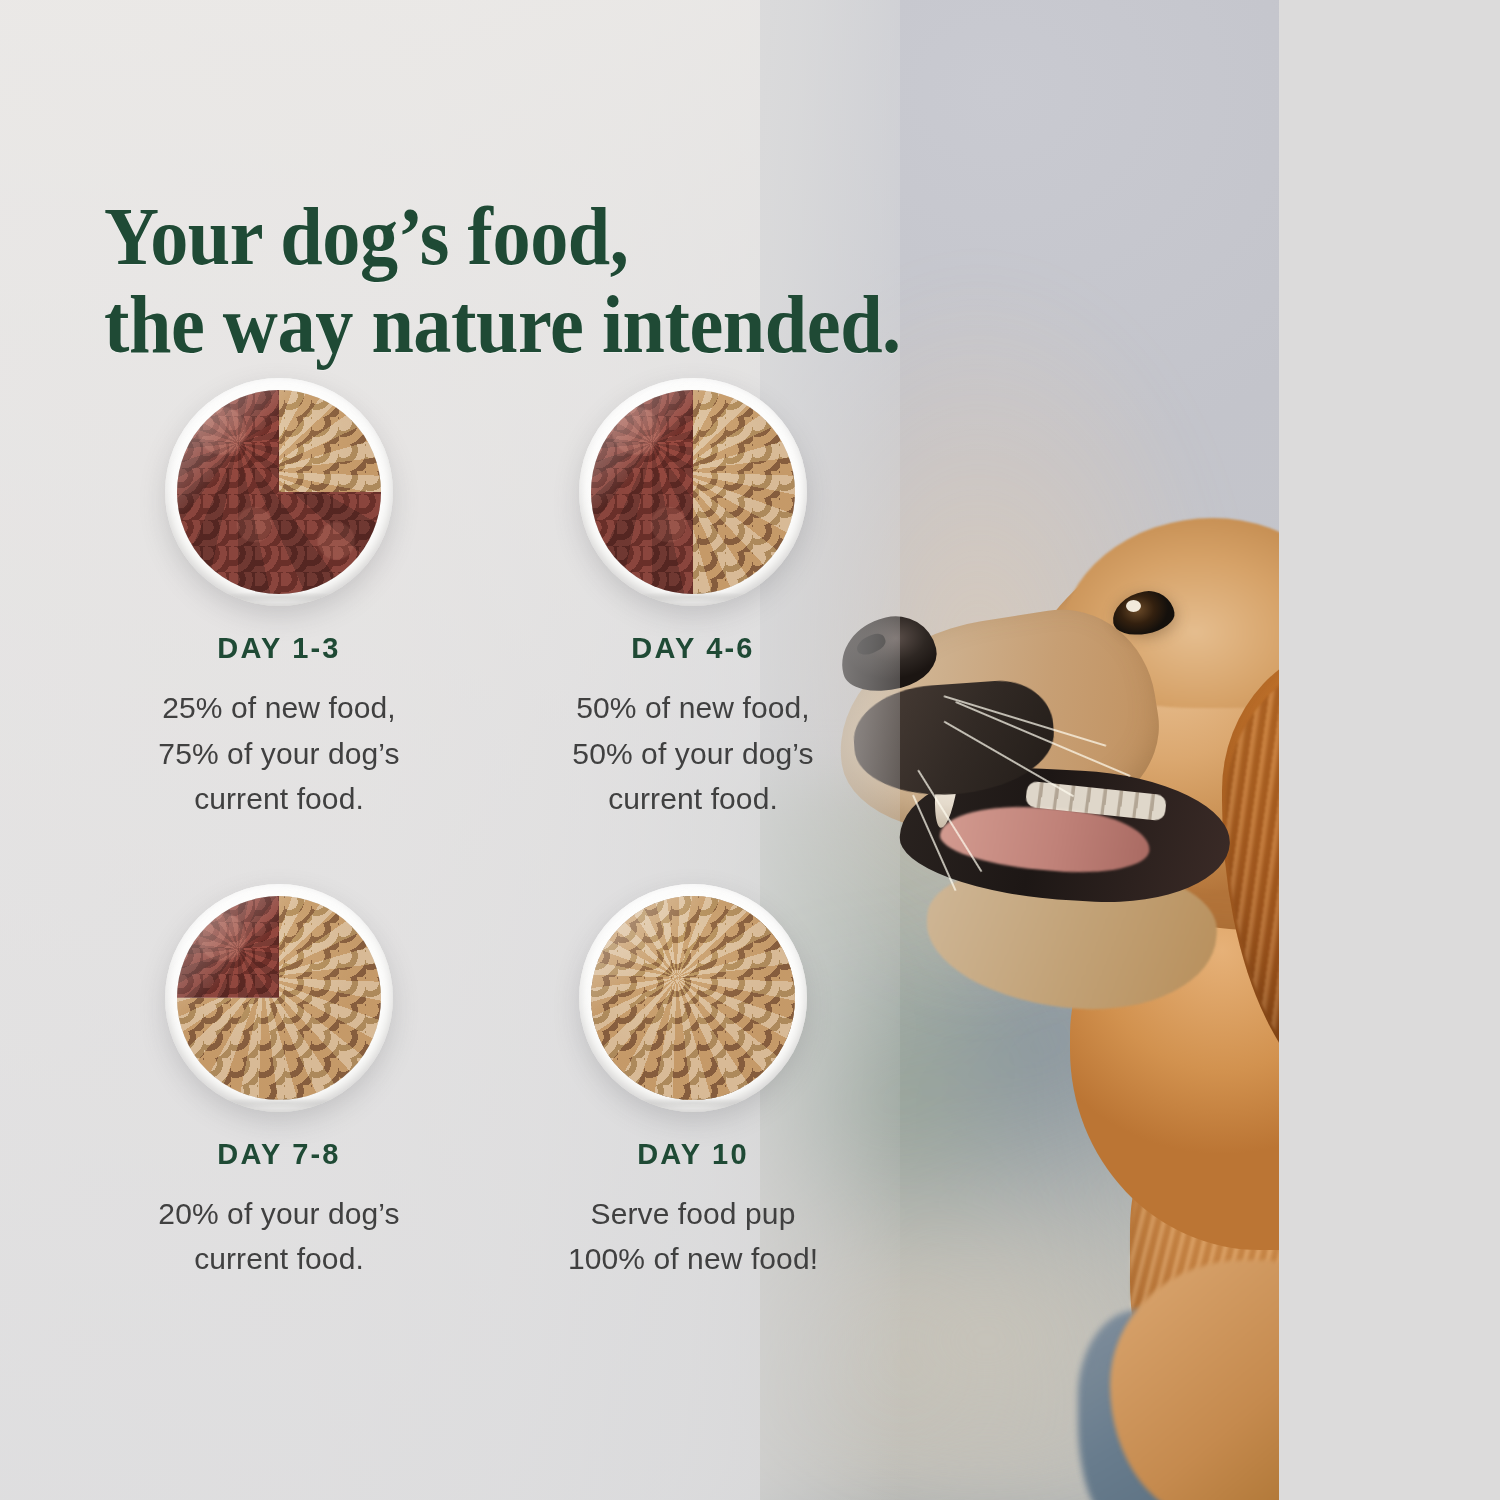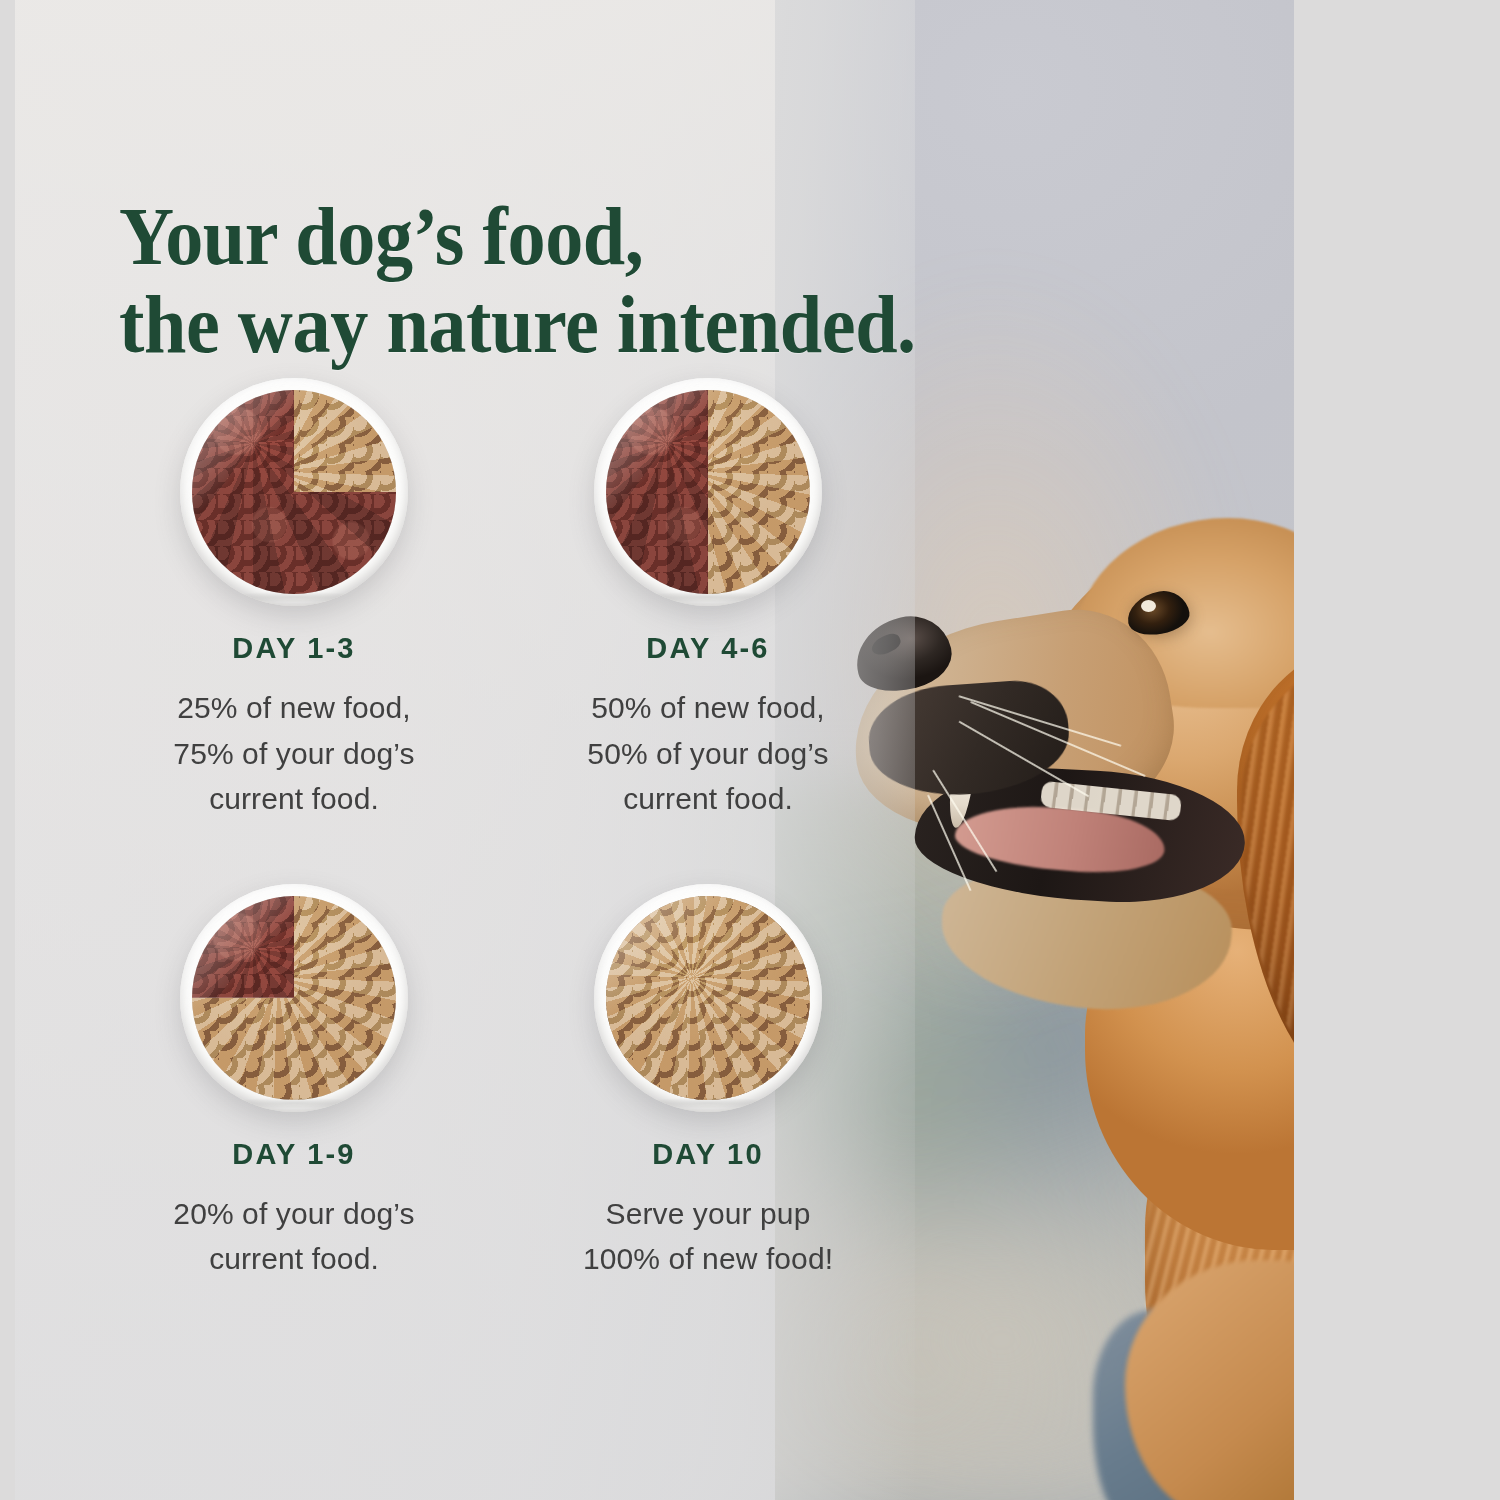--- a/index.html
+++ b/index.html
@@ -1,21 +1,21 @@
 <!DOCTYPE html>
 <html><head>
 <meta charset="utf-8">
 <style>
   html,body{margin:0;padding:0;}
   body{
     width:1500px;height:1500px;overflow:hidden;
     font-family:"Liberation Sans", sans-serif;
     background:#dcdbdb;
   }
-  #stage{position:relative;width:1279px;height:1500px;overflow:hidden;margin-left:15px;}
+  #stage{position:relative;width:1279px;height:1500px;overflow:hidden;}
 
   
   .photo-bg{position:absolute;inset:0;}
   .sky{
     position:absolute;inset:0;
     background:
       radial-gradient(120% 90% at 78% 6%, #c9cad1 0%, #c3c4cb 28%, rgba(195,196,203,0) 62%),
       linear-gradient(168deg,#cfd0d5 0%,#c8c9ce 30%,#c2c3c7 52%,#b9bcbd 70%,#b0b3b2 100%);
   }
   .mist{
@@ -404,39 +404,39 @@
       <div class="step row2">
         <div class="bowl-wrap">
           <div class="bowl">
             <div class="bowl-inner">
               <div class="fill new clip-not-q-tl"></div>
               <div class="fill old clip-q-tl"></div>
             </div>
             <div class="bowl-gloss"></div>
           </div>
         </div>
-        <div class="day-label">DAY 1-9</div>
+        <div class="day-label">DAY 7-8</div>
         <div class="desc">
           <span>20% of your dog’s</span>
           <span>current food.</span>
         </div>
       </div>
 
       <div class="step row2">
         <div class="bowl-wrap">
           <div class="bowl">
             <div class="bowl-inner">
               <div class="fill new clip-full"></div>
 
             </div>
             <div class="bowl-gloss"></div>
           </div>
         </div>
         <div class="day-label">DAY 10</div>
         <div class="desc">
-          <span>Serve your pup</span>
+          <span>Serve food pup</span>
           <span>100% of new food!</span>
         </div>
       </div>
 
     </div>
   </div>
 </div>
 
 </body></html>

